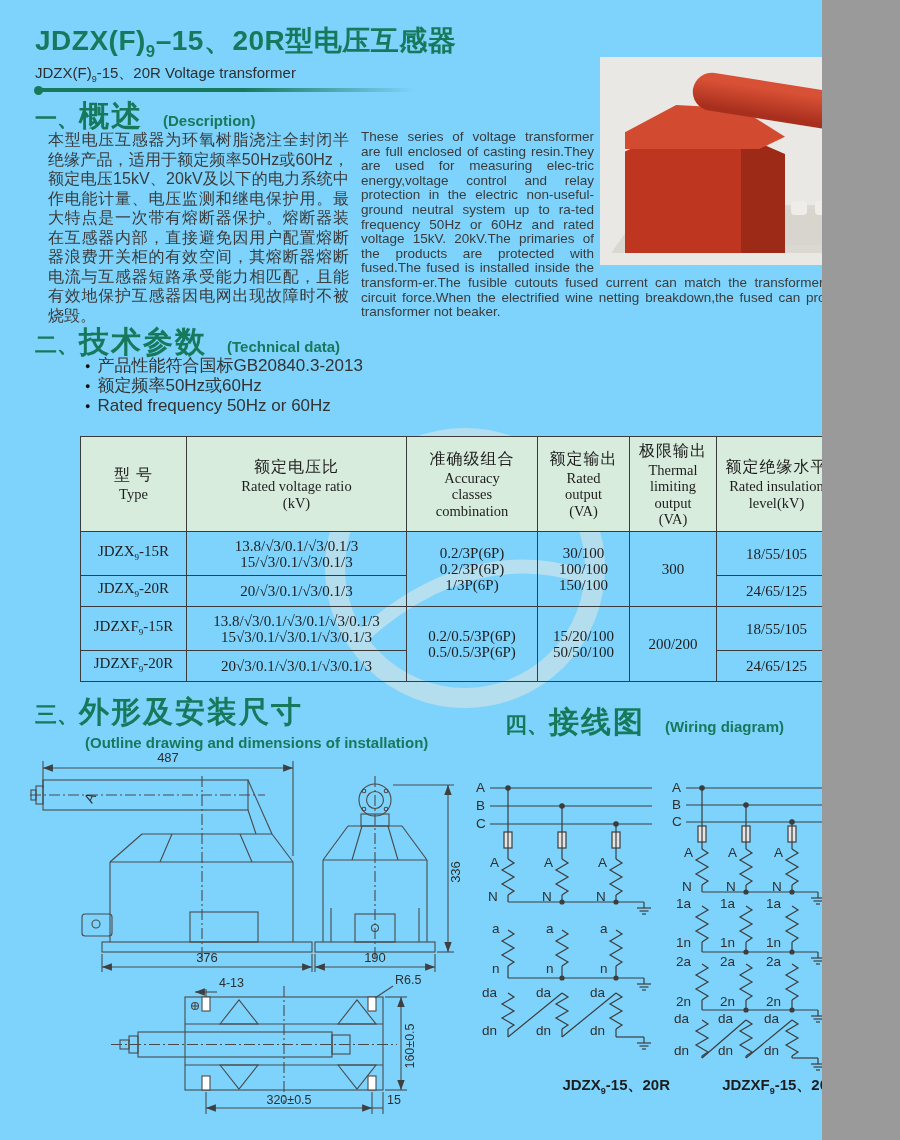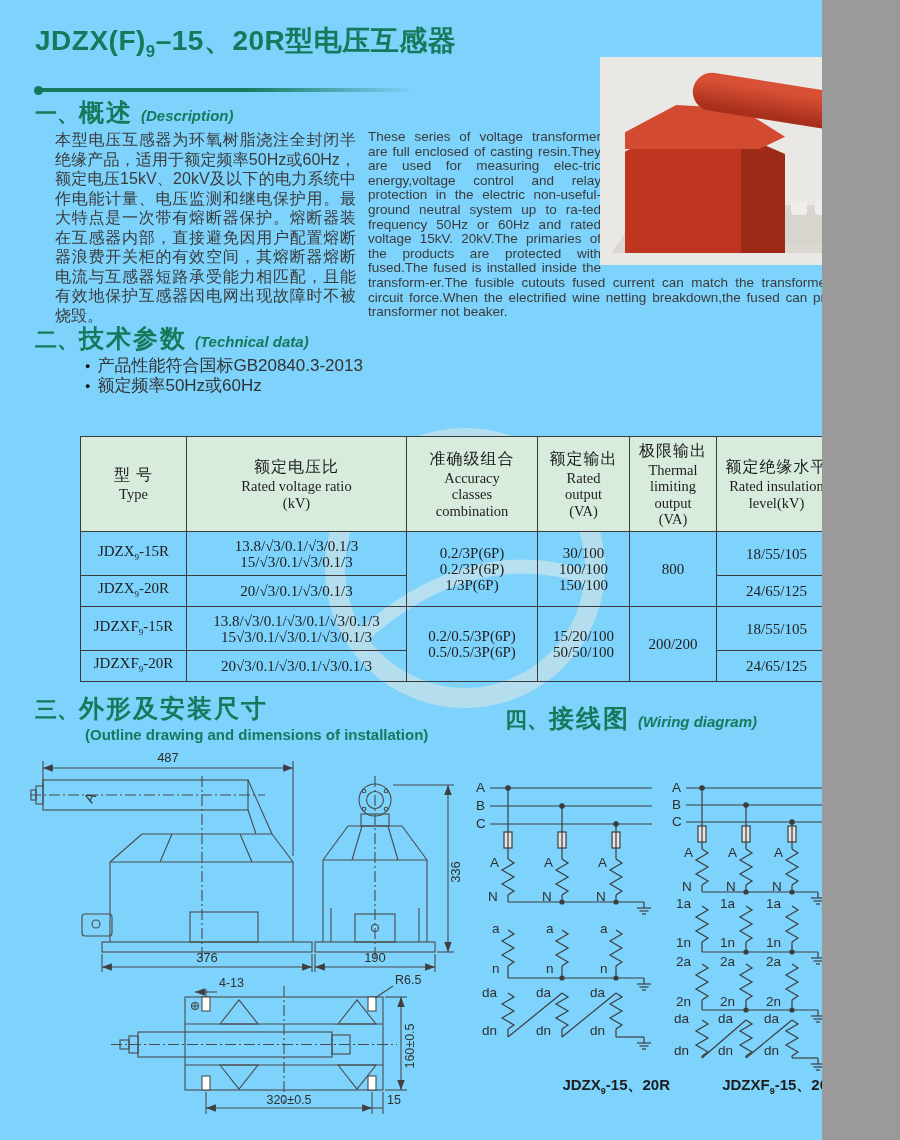--- a/index.html
+++ b/index.html
@@ -9,25 +9,25 @@
   
   .hdr{position:absolute;left:35px;top:22px;}
   .title{font-size:28px;font-weight:bold;color:#17795c;letter-spacing:0.5px;}
   .subtitle{font-size:15px;color:#2e2e2e;margin-top:2px;}
   .rule{position:absolute;left:35px;top:88px;width:380px;height:4px;border-radius:2px;
         background:linear-gradient(to right,#17795c 0%,#17795c 55%,rgba(23,121,92,0) 100%);}
   .rule::before{content:"";position:absolute;left:-1px;top:-2px;width:9px;height:9px;border-radius:50%;background:#17795c;}
   
   .sec{position:absolute;color:#17795c;white-space:nowrap;}
   .sec .num{font-size:22px;font-weight:bold;}
-  .sec .zh{font-size:25px;font-weight:bold;letter-spacing:2px;}
-  .sec .en{font-size:15px;font-weight:bold;margin-left:8px;font-style:italic;}
+  .sec .zh{font-size:30px;font-weight:bold;letter-spacing:2px;}
+  .sec .en{font-size:15px;font-weight:bold;margin-left:20px;}
   .sec .en2{display:block;font-size:15px;font-weight:bold;margin-left:50px;margin-top:1px;}
   
-  .desc{position:absolute;left:55px;top:130px;width:824px;display:flex;}
+  .desc{position:absolute;left:48px;top:130px;width:824px;display:flex;}
   .zh-col{width:301px;font-size:16px;line-height:19.5px;text-align:justify;word-break:break-all;color:#3b3b3b;}
   .en-col{flex:1;margin-left:12px;font-size:13.5px;line-height:14.6px;text-align:justify;color:#3b3b3b;}
   .photo-spacer{float:right;width:278px;height:140px;}
   
   .photo{position:absolute;left:600px;top:57px;width:288px;height:208px;background:#eae8e4;overflow:hidden;}
   .ph-shadow{position:absolute;left:28px;top:148px;width:216px;height:48px;background:#dbd8d2;transform:skewX(-35deg);}
   .ph-top{position:absolute;left:25px;top:48px;width:160px;height:44px;background:#d24a30;
           clip-path:polygon(0 62%,32% 0,72% 8%,100% 72%,84% 100%,0 100%);}
   .ph-front{position:absolute;left:25px;top:78px;width:116px;height:118px;background:#bf3620;
           clip-path:polygon(0 14%,30% 0,100% 0,100% 100%,0 100%);}
@@ -63,20 +63,21 @@
 
 <div class="page">
 
   <svg class="watermark" width="330" height="330">
     <circle cx="165" cy="160" r="130" fill="none" stroke="#e2e6e2" stroke-width="20"></circle>
     <path d="M60,230 Q170,130 290,170" fill="none" stroke="#e6e9e6" stroke-width="14"></path>
   </svg>
 
   <div class="hdr">
     <div class="title"><span>JDZX(F)</span><sub>9</sub><span>–15、20R型电压互感器</span></div>
+    <div class="subtitle"><span>JDZX(F)</span><sub>9</sub><span>-15、20R Voltage transformer</span></div>
   </div>
   <div class="rule"></div>
 
   <div class="sec" style="left:35px;top:96px;">
     <span class="num">一、</span><span class="zh">概述</span><span class="en">(Description)</span>
   </div>
 
   <div class="desc">
     <div class="zh-col">本型电压互感器为环氧树脂浇注全封闭半绝缘产品，适用于额定频率50Hz或60Hz，额定电压15kV、20kV及以下的电力系统中作电能计量、电压监测和继电保护用。最大特点是一次带有熔断器保护。熔断器装在互感器内部，直接避免因用户配置熔断器浪费开关柜的有效空间，其熔断器熔断电流与互感器短路承受能力相匹配，且能有效地保护互感器因电网出现故障时不被烧毁。</div>
     <div class="en-col">
@@ -95,20 +96,21 @@
       </div>
     <div class="ph-tbox"></div>
   </div>
 
   <div class="sec" style="left:35px;top:322px;">
     <span class="num">二、</span><span class="zh">技术参数</span><span class="en">(Technical data)</span>
   </div>
   <div class="bullets">
     <div>产品性能符合国标GB20840.3-2013</div>
     <div>额定频率50Hz或60Hz</div>
+    <div>Rated frequency 50Hz or 60Hz</div>
   </div>
 
   <table class="tbl">
     <colgroup>
         <col style="width:106px">
         <col style="width:220px">
         <col style="width:131px">
         <col style="width:92px">
         <col style="width:87px">
         <col style="width:120px">
@@ -161,21 +163,21 @@
             <div>0.2/3P(6P)</div>
             <div>0.2/3P(6P)</div>
             <div>1/3P(6P)</div>
           </td>
         <td class="cell" rowspan="2">
             <div>30/100</div>
             <div>100/100</div>
             <div>150/100</div>
           </td>
         <td class="cell" rowspan="2">
-            <div>800</div>
+            <div>300</div>
           </td>
         <td class="cell"><span>18/55/105</span></td>
       </tr>
       <tr class="r-short">
         <td class="cell"><span>JDZX</span><sub>9</sub><span>-20R</span></td>
         <td class="cell">
             <div>20/√3/0.1/√3/0.1/3</div>
           </td>
         <td class="cell"><span>24/65/125</span></td>
       </tr>

